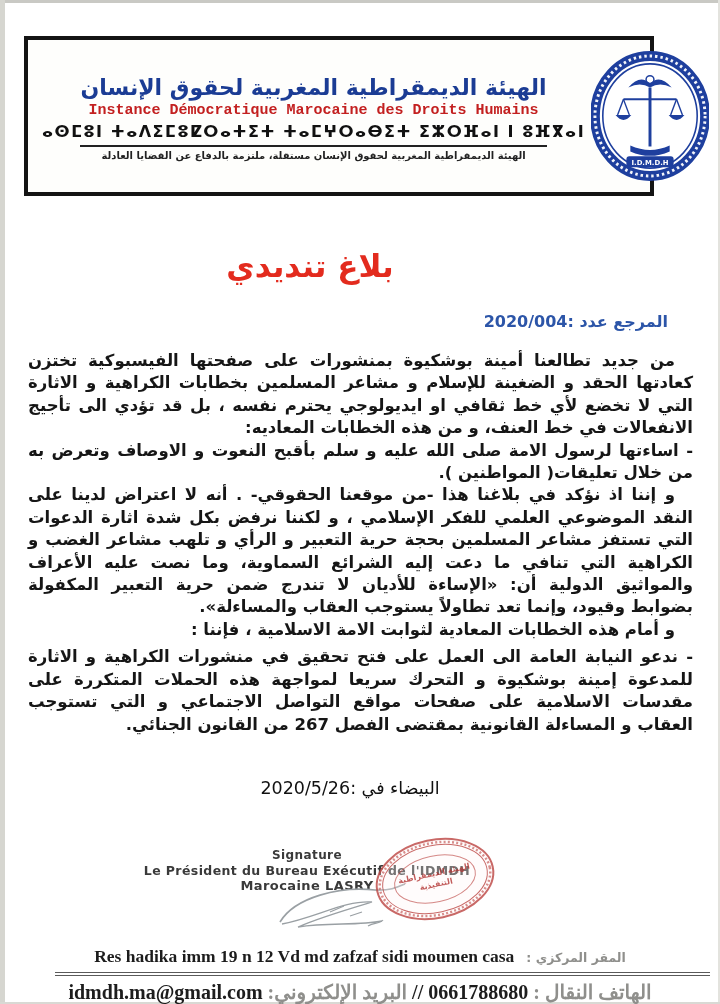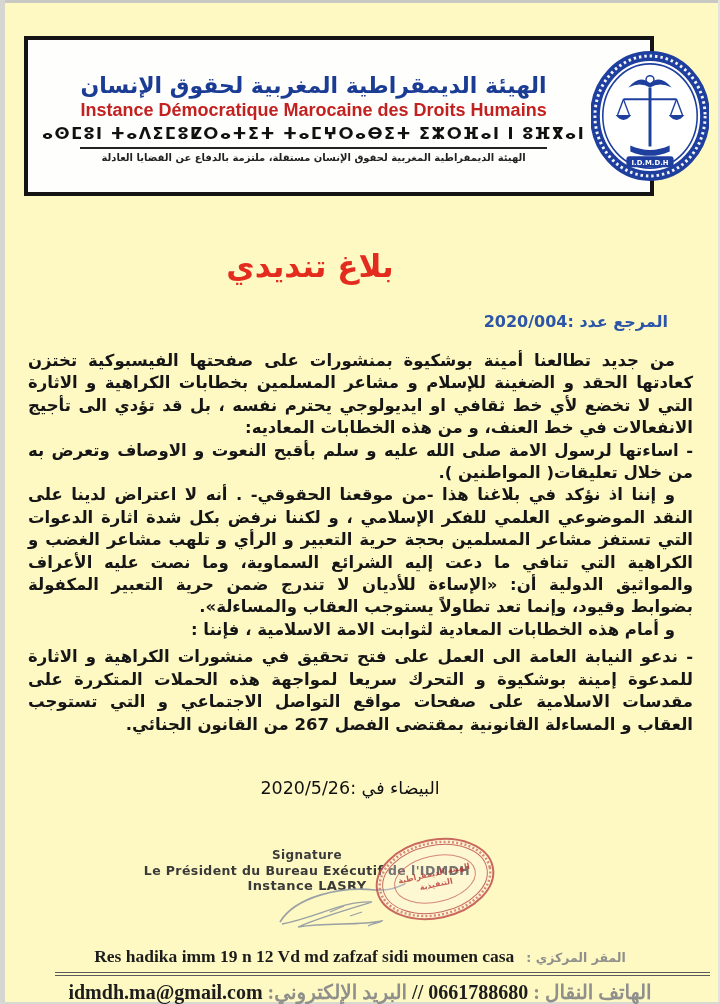--- a/index.html
+++ b/index.html
@@ -1,21 +1,21 @@
 <!DOCTYPE html>
 <html><head>
 <meta charset="utf-8">
 <style>
   * { margin: 0; padding: 0; box-sizing: border-box; }
   html, body { background: #e8e8e4; }
   .page {
     position: relative;
     width: 720px; height: 1004px;
     margin: 0 auto;
-    background: #fef9c3;
+    background: #ffffff;
     overflow: hidden;
     font-family: "DejaVu Sans", sans-serif;
   }
   .edge-top    { position:absolute; top:0; left:0; right:0; height:3px; background:#c9c9c4; }
   .edge-left   { position:absolute; top:0; left:0; bottom:0; width:5px; background:#d6d6d0; }
   .edge-right  { position:absolute; top:0; right:0; bottom:0; width:2px; background:#e3e3de; }
   .edge-bottom { position:absolute; bottom:0; left:0; right:0; height:2px; background:#d9d9d4; }
 
   
   .header-box {
@@ -25,22 +25,22 @@
     background: #fefefc;
     display: flex; flex-direction: row; align-items: center;
     padding: 6px 10px 6px 14px;
   }
   .header-text { flex: 1; text-align: center; padding-top: 4px; }
   .org-ar {
     color: #1b3c94; font-weight: bold; font-size: 22px; line-height: 1.15;
     direction: rtl;
   }
   .org-fr {
-    color: #c32020; font-weight: bold; font-size: 18px;
-    font-family: Liberation Sans, sans-serif;
+    color: #c32020; font-weight: bold; font-size: 15px;
+    font-family: Liberation Mono, monospace;
     margin-top: 1px; white-space: nowrap;
   }
   .org-tif {
     color: #111; font-weight: bold; font-size: 16px; letter-spacing: 1.5px;
     margin-top: 3px; white-space: nowrap;
   }
   .header-divider {
     width: 86%; height: 2px; background: #222; margin: 4px auto 3px auto;
   }
   .org-tagline {
@@ -172,21 +172,21 @@
     <p class="indent">و إننا اذ نؤكد في بلاغنا هذا -من موقعنا الحقوقي- . أنه لا اعتراض لدينا على النقد الموضوعي العلمي للفكر الإسلامي ، و لكننا نرفض بكل شدة اثارة الدعوات التي تستفز مشاعر المسلمين بحجة حرية التعبير و الرأي و تلهب مشاعر الغضب و الكراهية التي تنافي ما دعت إليه الشرائع السماوية، وما نصت عليه الأعراف والمواثيق الدولية أن: «الإساءة للأديان لا تندرج ضمن حرية التعبير المكفولة بضوابط وقيود، وإنما تعد تطاولاً يستوجب العقاب والمساءلة».</p>
     <p class="indent">و أمام هذه الخطابات المعادية لثوابت الامة الاسلامية ، فإننا :</p>
     <p class="gap">- ندعو النيابة العامة الى العمل على فتح تحقيق في منشورات الكراهية و الاثارة للمدعوة إمينة بوشكيوة و التحرك سريعا لمواجهة هذه الحملات المتكررة على مقدسات الاسلامية على صفحات مواقع التواصل الاجتماعي و التي تستوجب العقاب و المساءلة القانونية بمقتضى الفصل 267 من القانون الجنائي.</p>
   </div>
 
   <div class="dateline">البيضاء في :2020/5/26</div>
 
   <div class="signature-block">
     <div class="sig-heading">Signature</div>
     <div class="sig-title">Le Président du Bureau Exécutif de l'IDMDH</div>
-    <div class="sig-name">Instance LASRY</div>
+    <div class="sig-name">Marocaine LASRY</div>
   </div>
 
   <svg class="signature-scribble" viewBox="0 0 140 55">
     <path d="M10,40 C25,15 70,4 105,8 C120,9 128,5 135,2" fill="none" stroke="#9aa0a4" stroke-width="1.6"></path>
     <path d="M12,42 C45,36 75,18 102,20 C82,26 48,36 28,45 C58,40 88,44 112,39" fill="none" stroke="#9aa0a4" stroke-width="1.3"></path>
     <path d="M60,30 L74,24 M80,34 L92,30" fill="none" stroke="#9aa0a4" stroke-width="1.2"></path>
     <path d="M98,44 C104,40 110,42 113,38" fill="none" stroke="#9aa0a4" stroke-width="1.2"></path>
   </svg>
 
   <div class="stamp-wrap">

